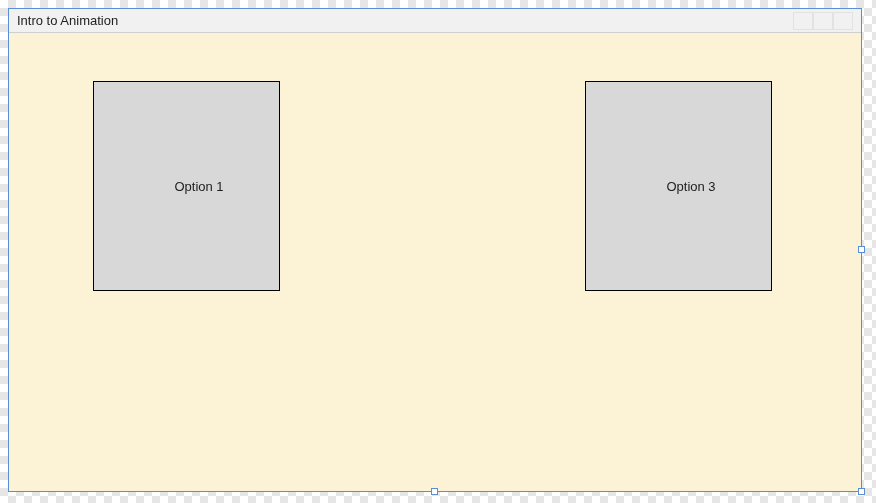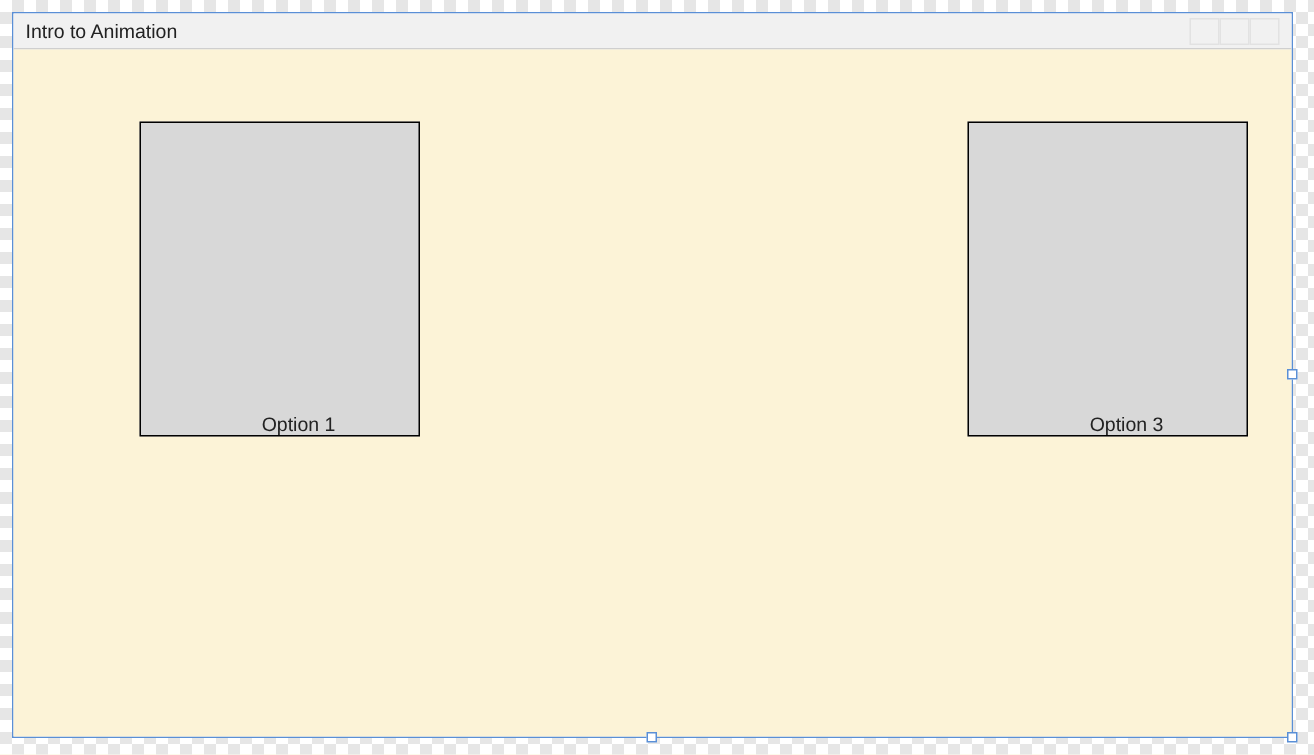--- a/index.html
+++ b/index.html
@@ -58,21 +58,21 @@
   flex: 1;
   background: #fcf3d7;
 }
 .option-card {
   position: absolute;
   width: 187px;
   height: 210px;
   background: #d8d8d8;
   border: 1px solid #000;
   display: flex;
-  align-items: flex-end;
+  align-items: center;
   justify-content: center;
   font-size: 13px;
   color: #222;
   box-sizing: border-box;
   cursor: pointer;
   padding-left: 25px;
 }
 .sel-handle {
   position: absolute;
   width: 7px;
@@ -101,21 +101,21 @@
       </span>
     </div>
 
     <div class="client-area"></div>
 
     <div class="option-card" style="left:84px; top:72px;">
       <span>Option 1</span>
     </div>
 
 
-    <div class="option-card" style="left:636px; top:72px;">
+    <div class="option-card" style="left:576px; top:72px;">
       <span>Option 3</span>
     </div>
 
     <span class="sel-handle sel-right"></span>
     <span class="sel-handle sel-bottom"></span>
     <span class="sel-handle sel-corner"></span>
   </div>
 
 </div>
 

